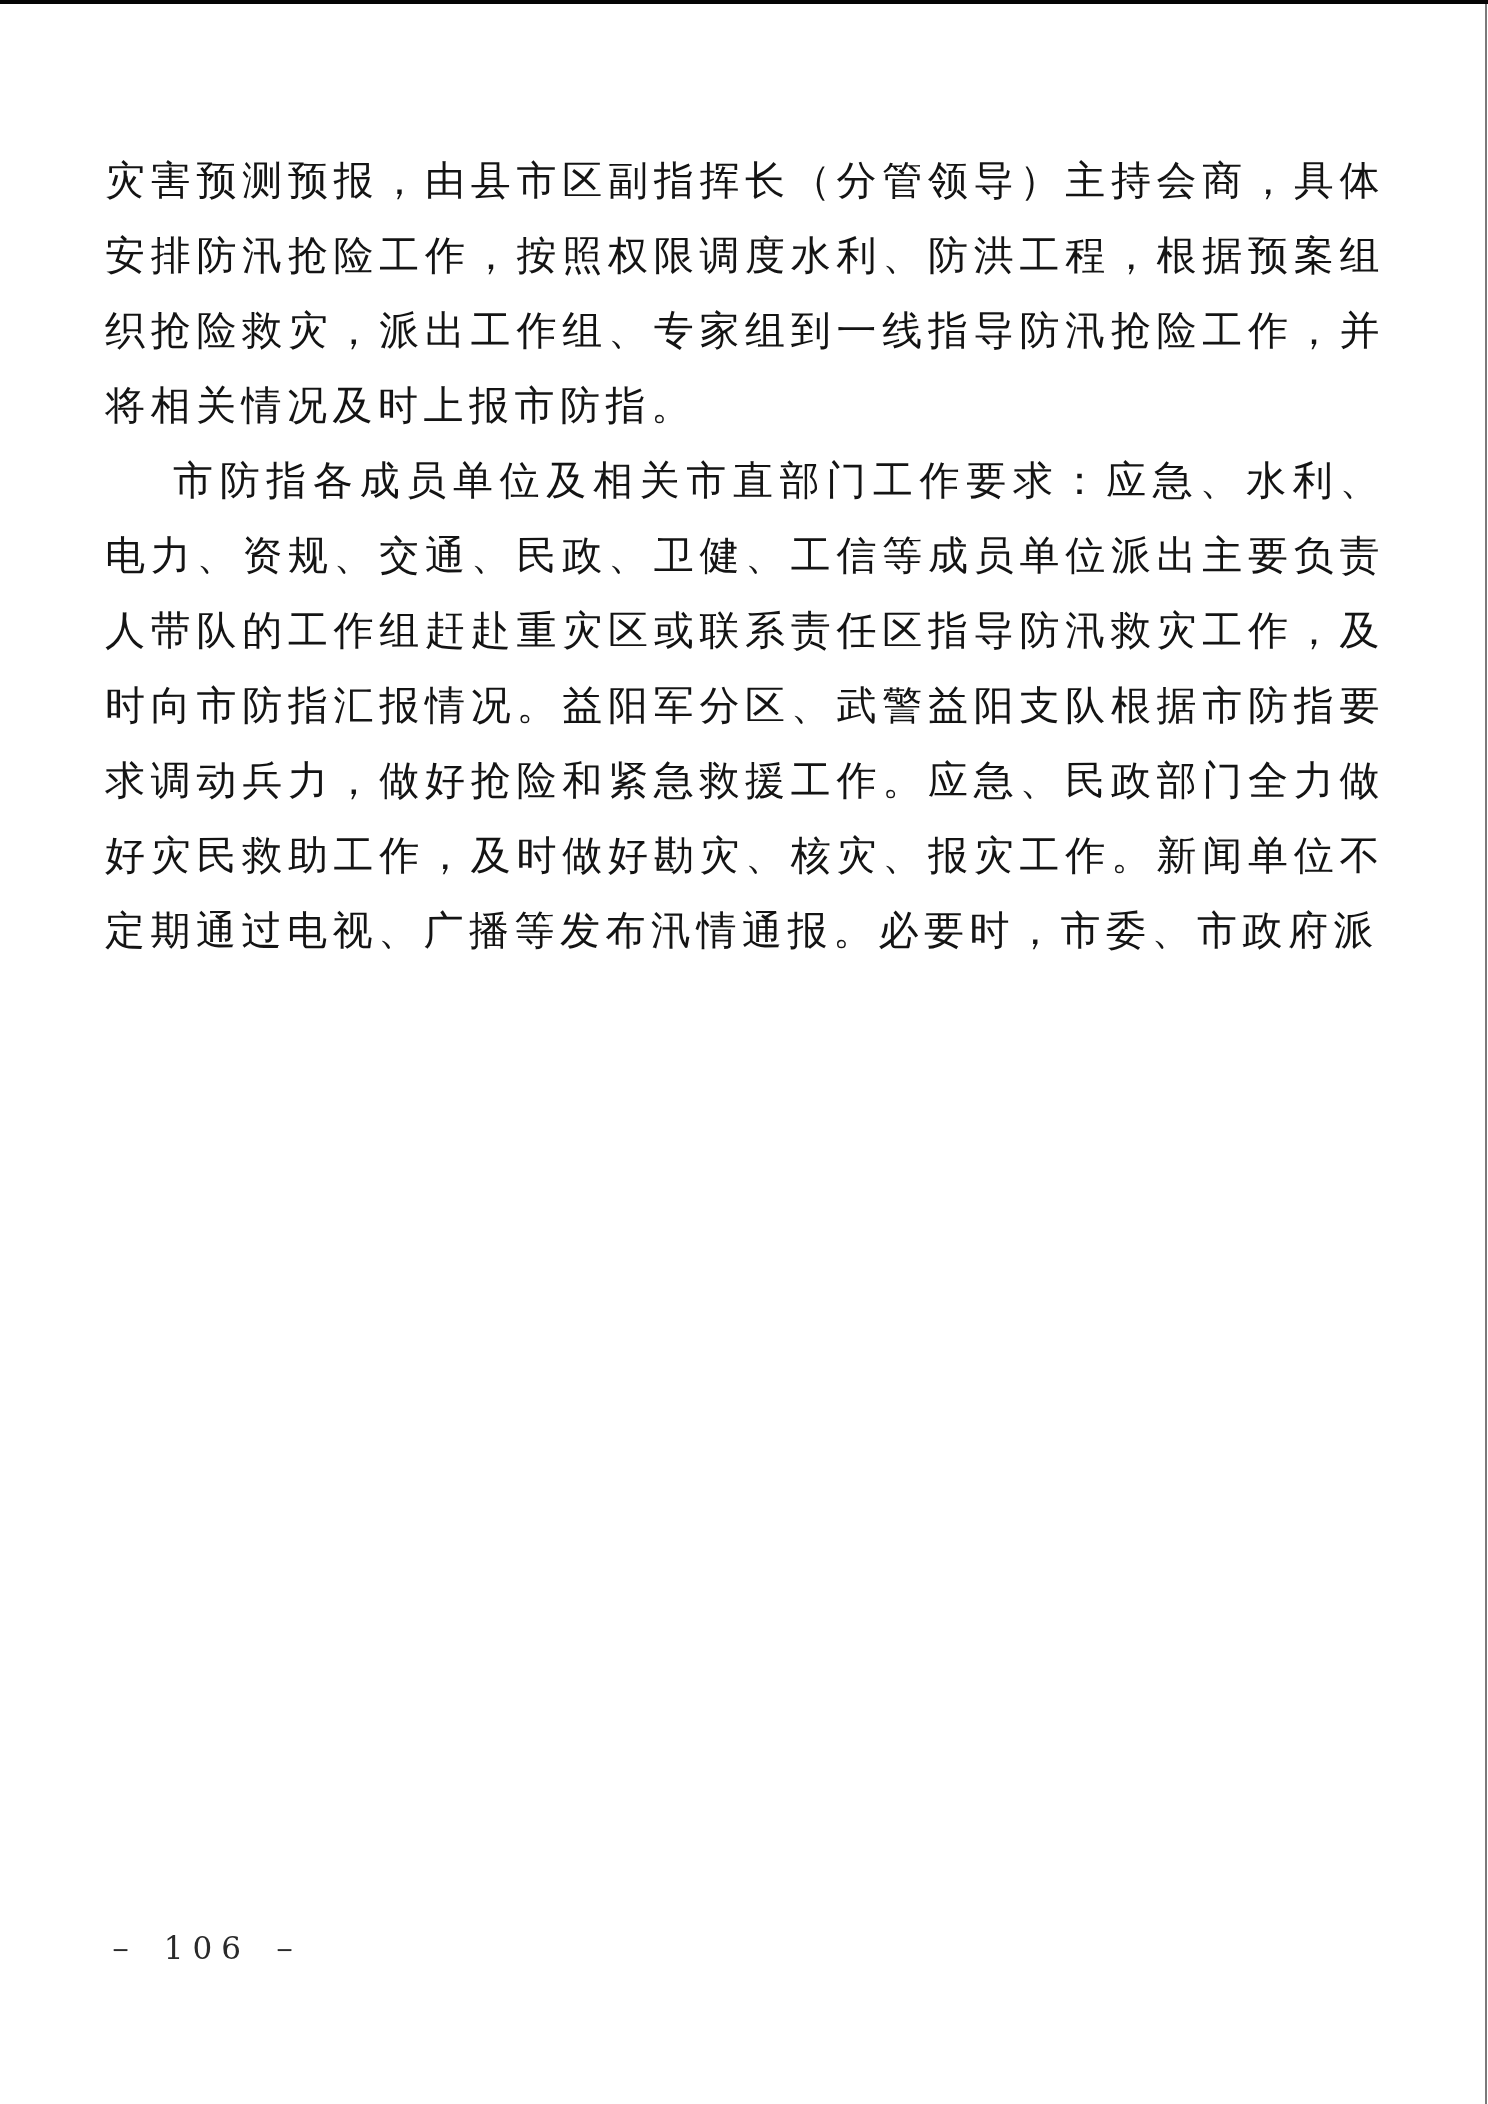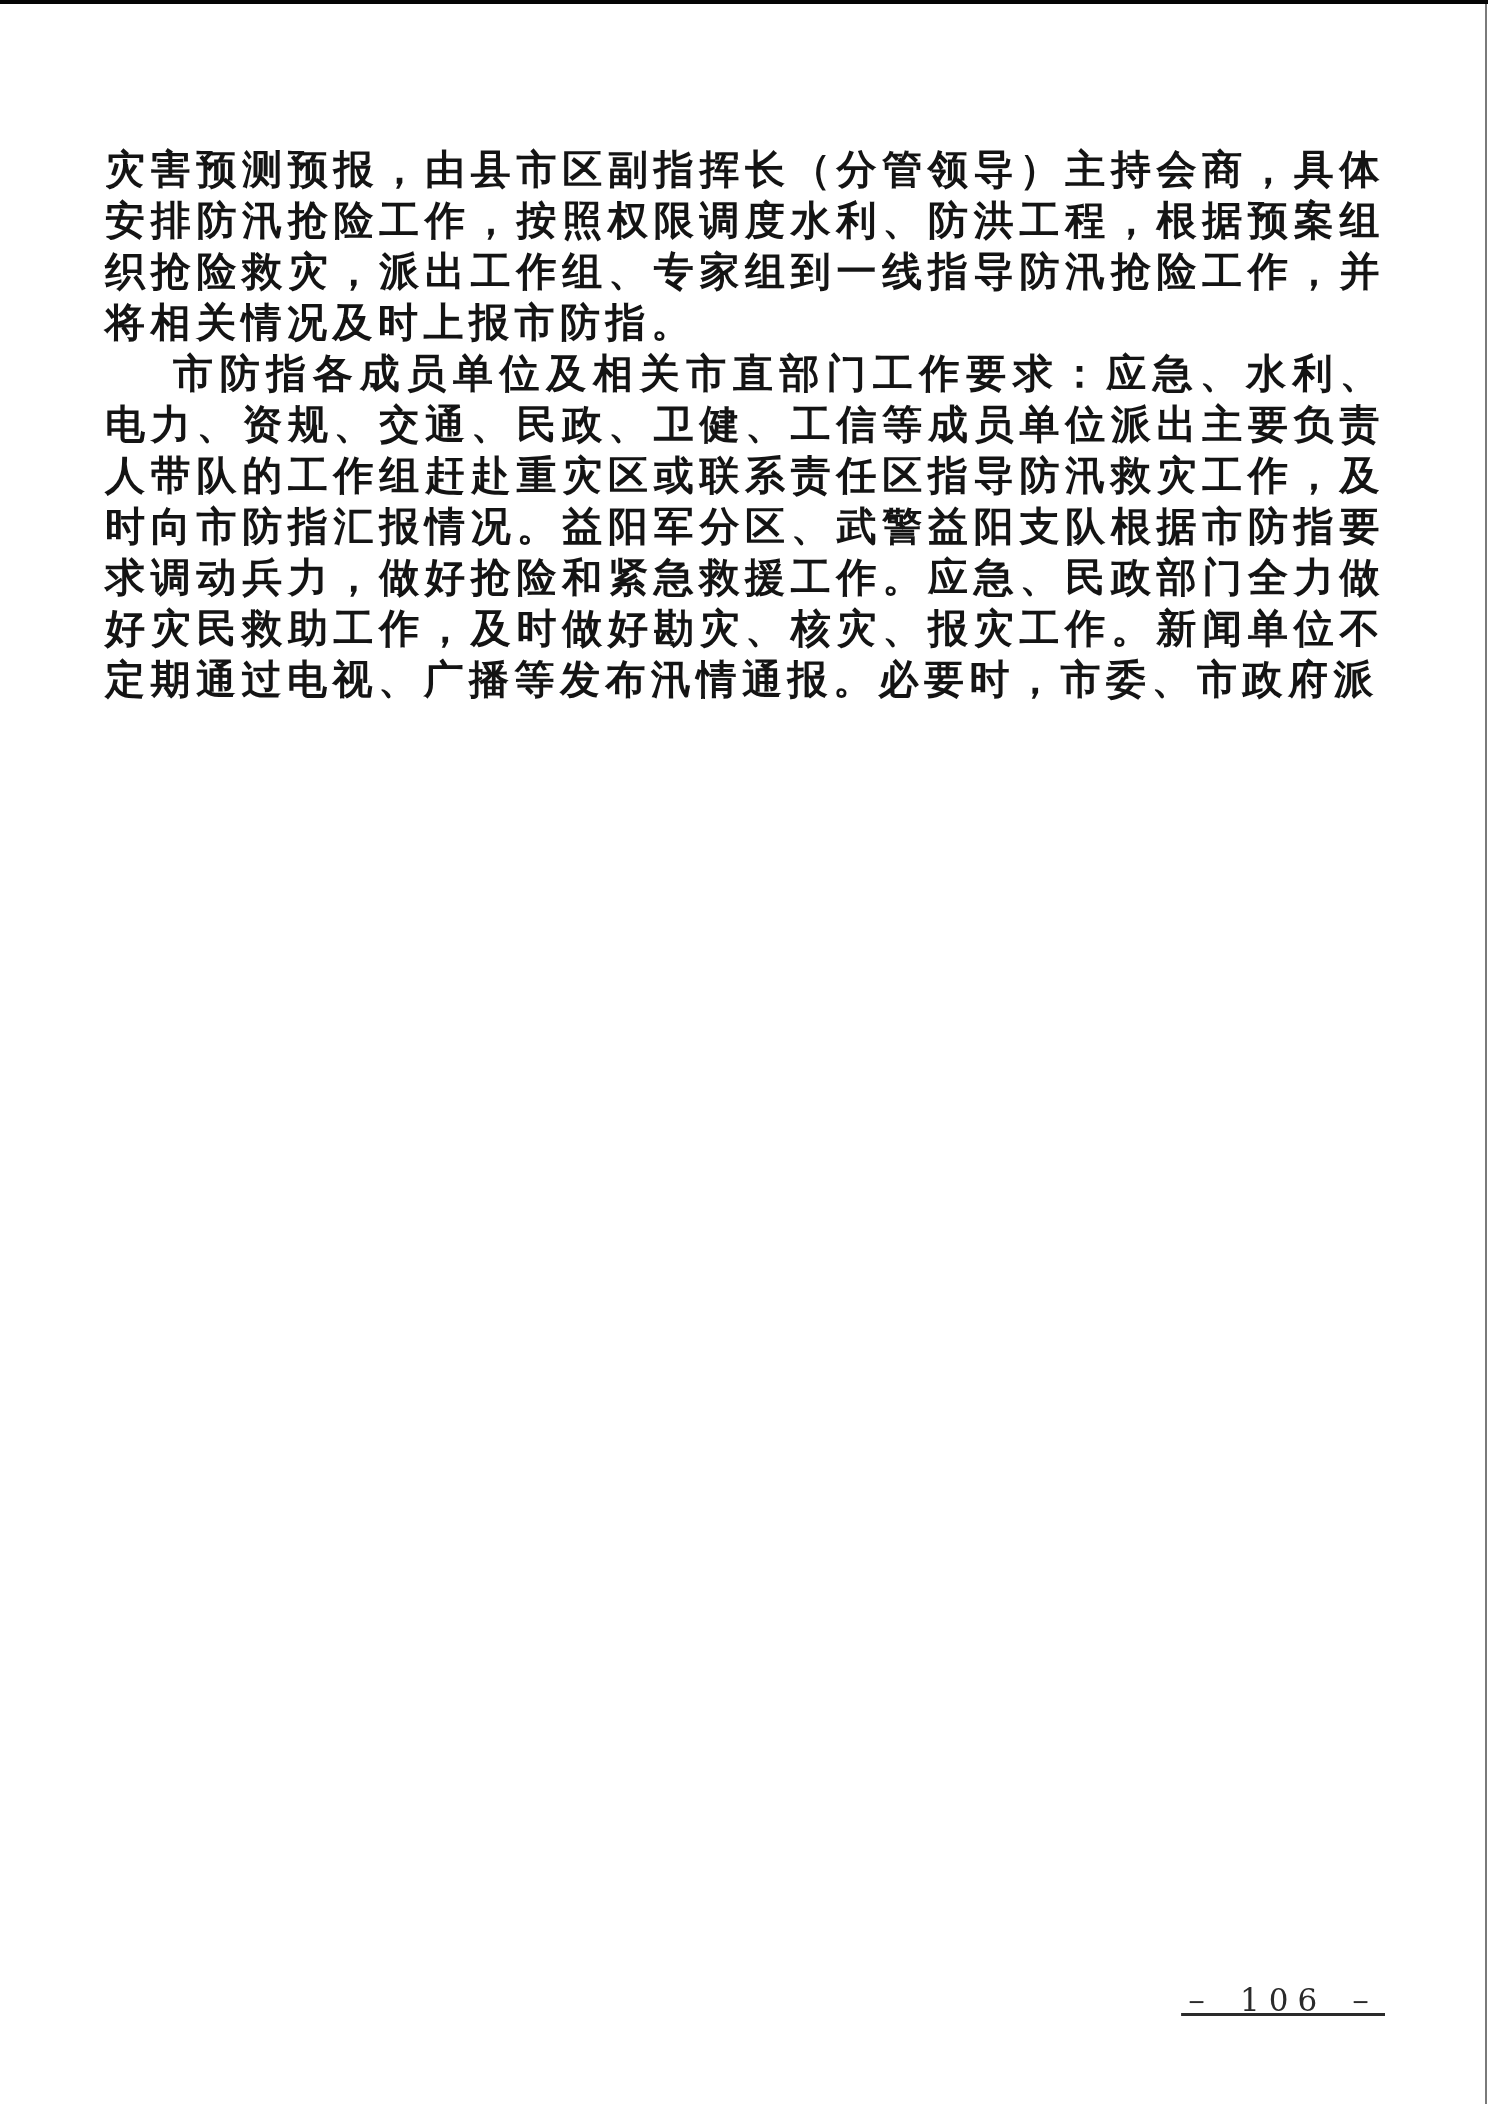--- a/index.html
+++ b/index.html
@@ -32,47 +32,45 @@
   .text-block {
     position: absolute;
     left: 105px;
     top: 143px;
     width: 1280px;
   }
   .text-block p {
     margin: 0;
     padding: 0;
     font-size: 40px;
-    line-height: 51px;
+    line-height: 75px;
     letter-spacing: 5.5px;
     text-align: justify;
     text-align-last: left;
     text-justify: inter-character;
     word-break: break-all;
-    font-weight: bold;
   }
   .text-block p.indent {
     text-indent: 68px;
   }
   .text-block em {
     font-style: italic;
     font-family: "Liberation Serif", serif;
     letter-spacing: 1px;
   }
   .footer {
     position: absolute;
     left: 105px;
-    top: 1980px;
+    top: 1928px;
     width: 1280px;
-    text-align: right;
+    text-align: left;
     font-size: 31px;
     letter-spacing: 9px;
     color: #2a2a2a;
     font-family: "DejaVu Serif", "Liberation Serif", serif;
-    text-decoration: underline;
   }
 </style>
 </head>
 <body>
 
 <div class="top-edge"></div>
 <div class="right-edge"></div>
 
 <div class="text-block">
   <p>灾害预测预报，由县市区副指挥长（分管领导）主持会商，具体安排防汛抢险工作，按照权限调度水利、防洪工程，根据预案组织抢险救灾，派出工作组、专家组到一线指导防汛抢险工作，并将相关情况及时上报市防指。</p>

